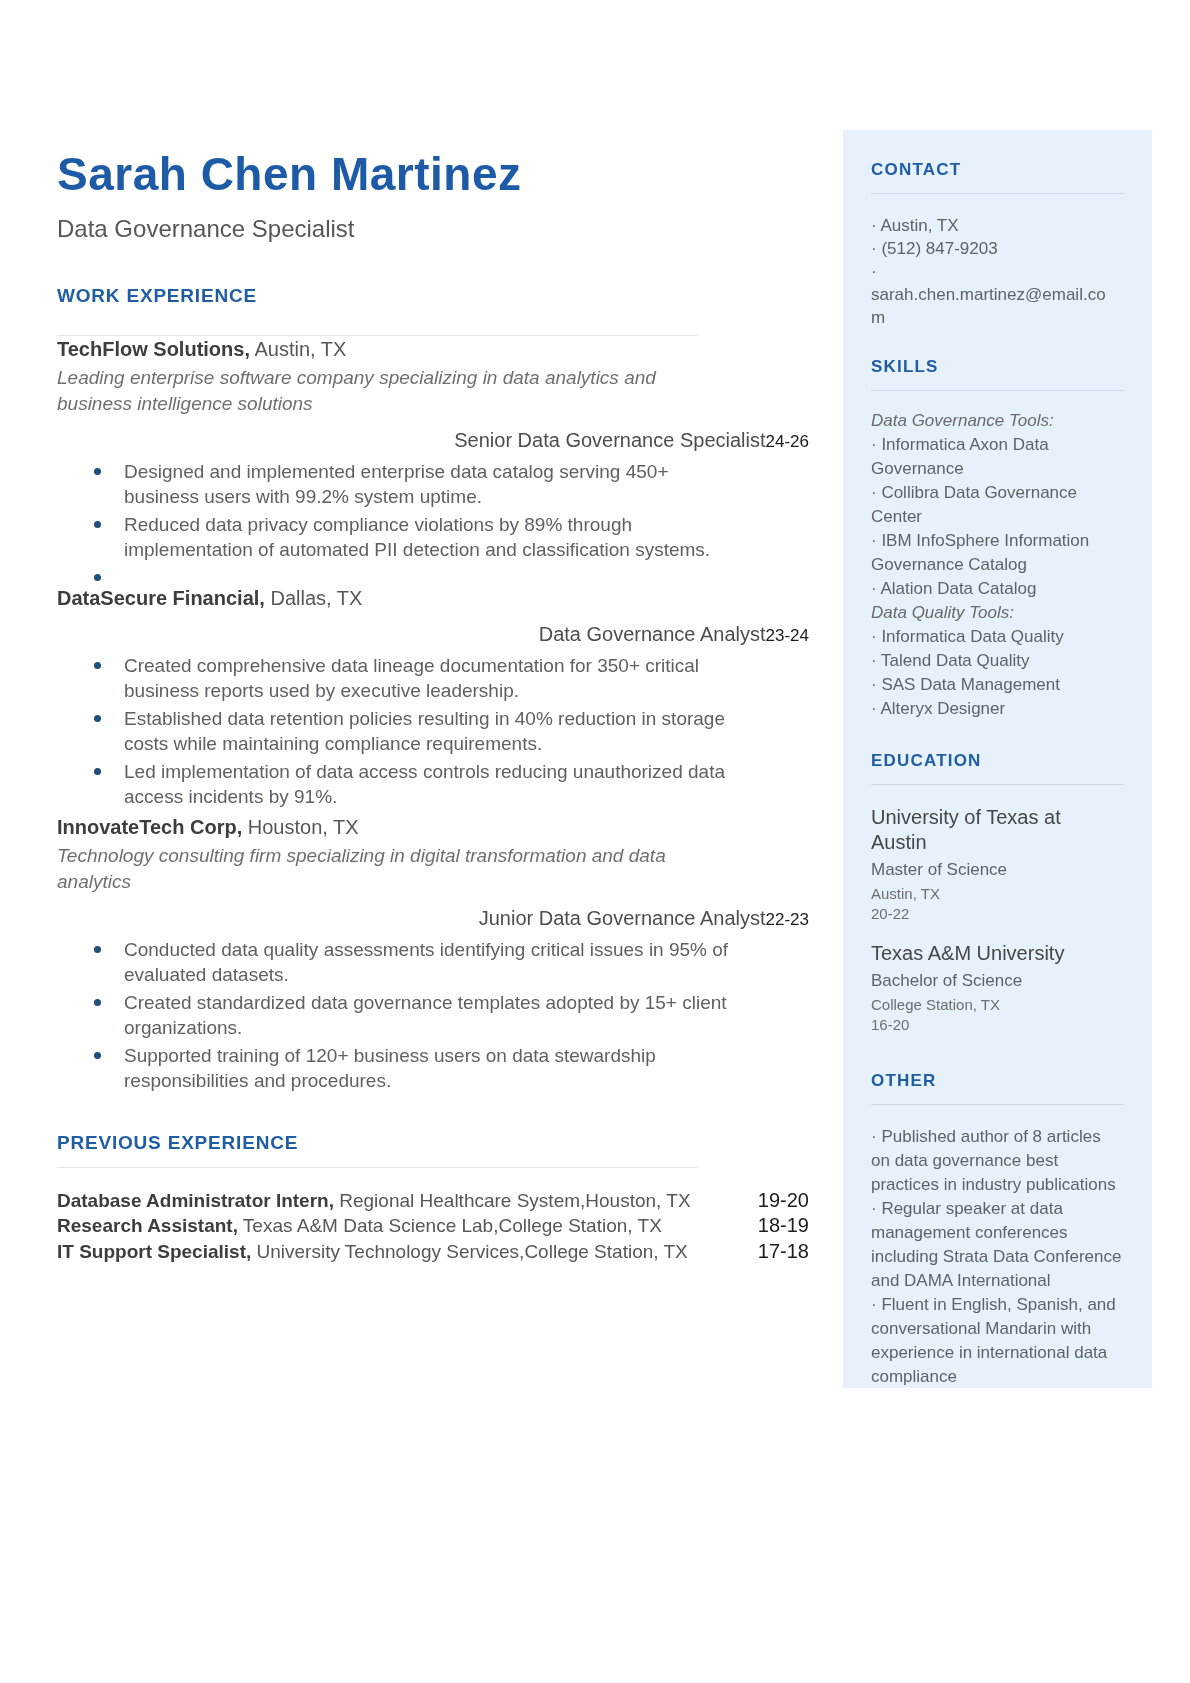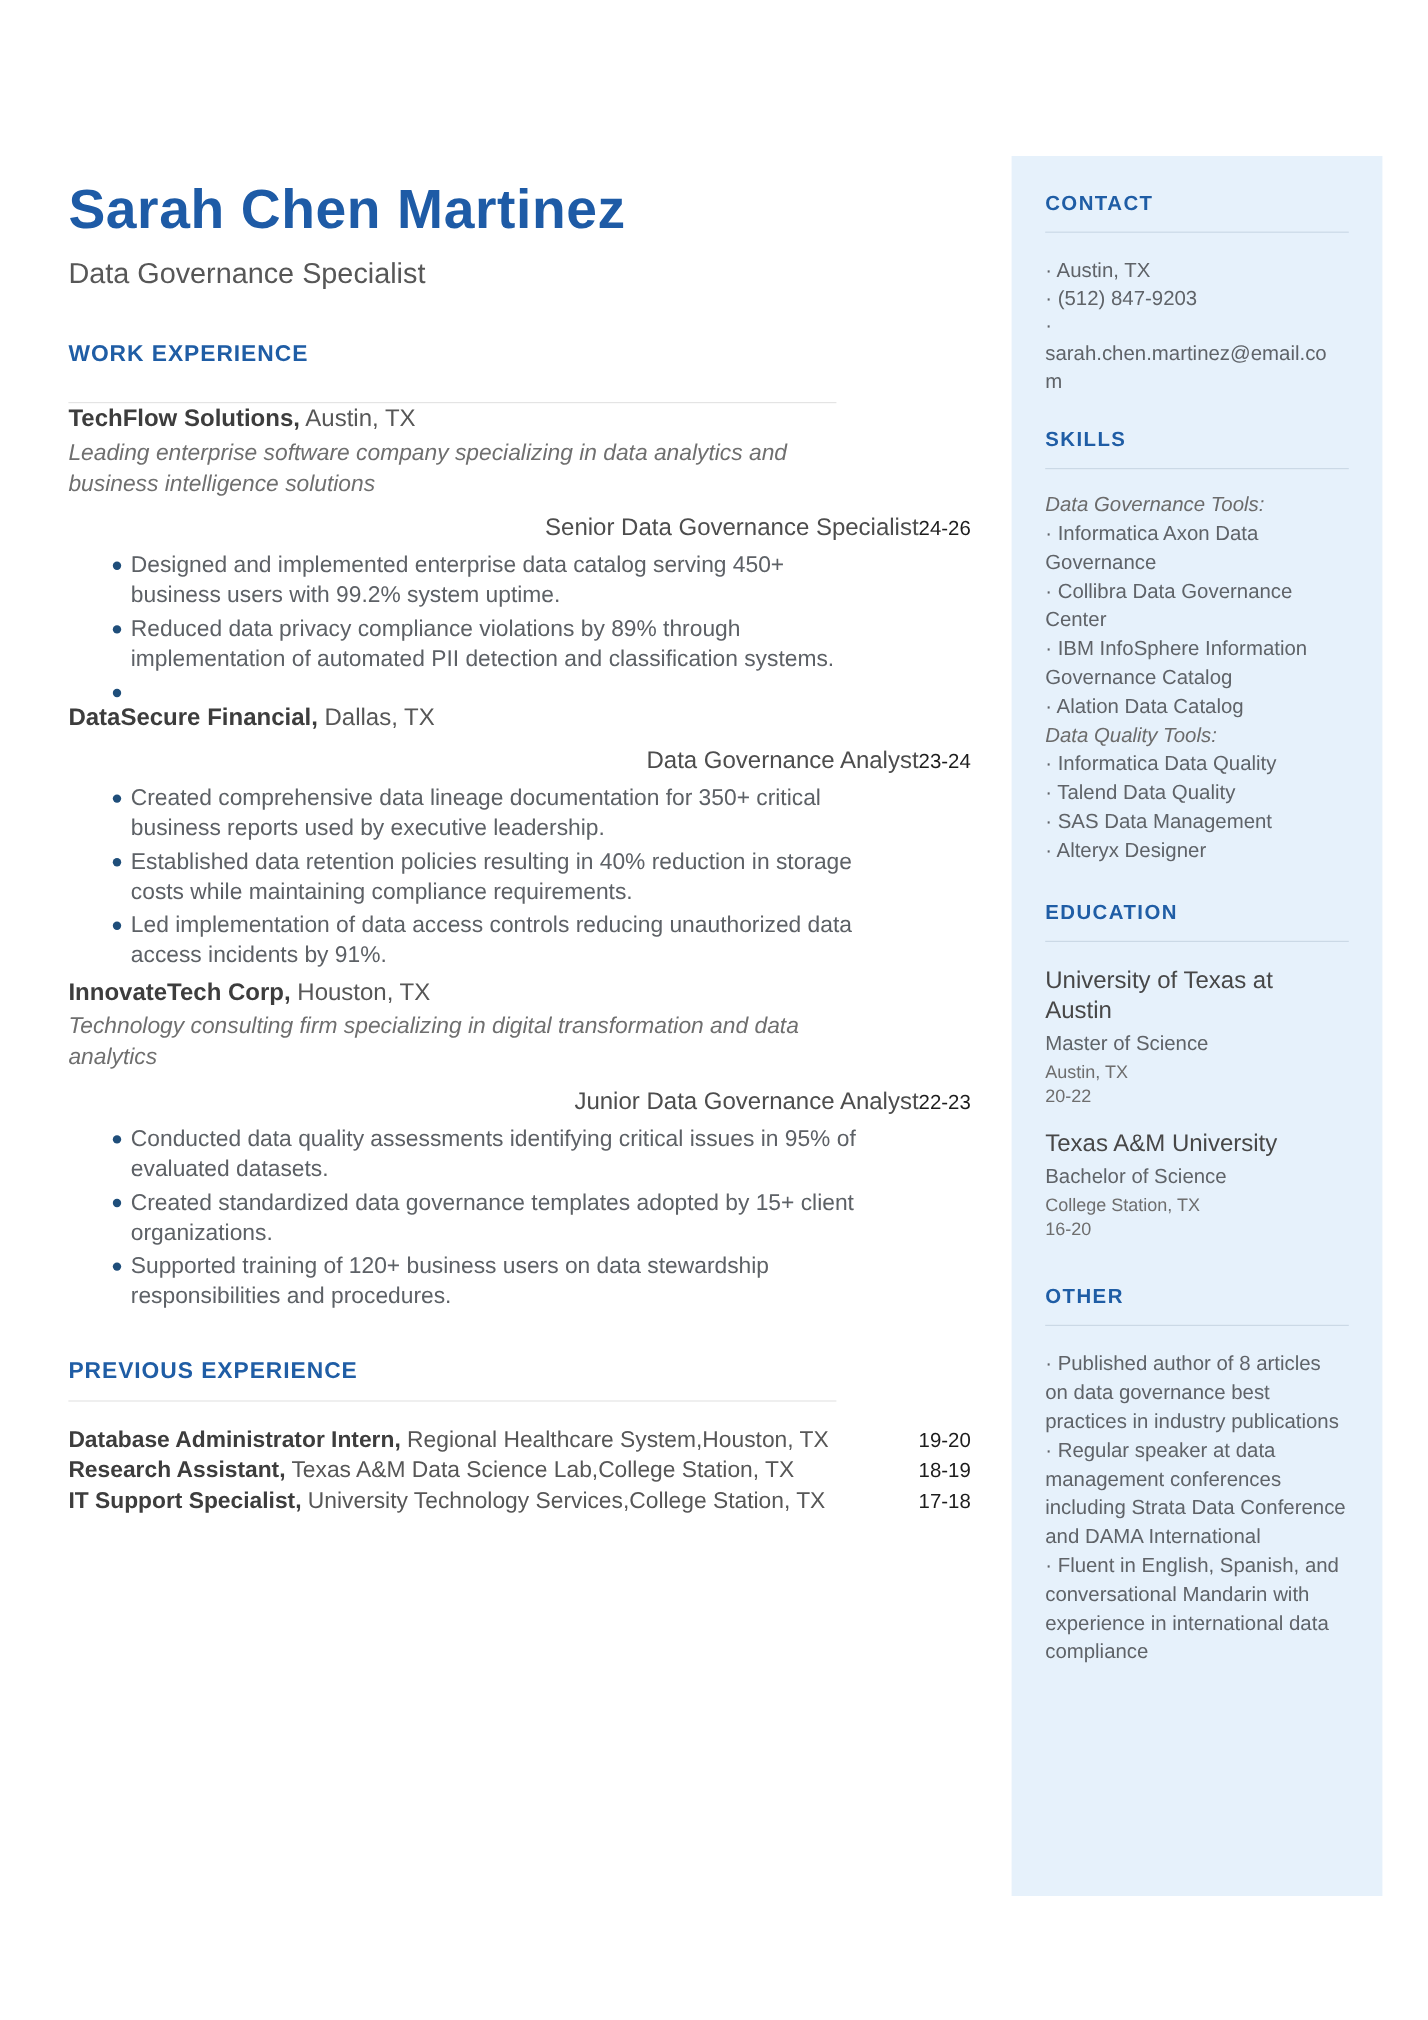--- a/index.html
+++ b/index.html
@@ -72,43 +72,43 @@
     margin-bottom:2px;
   }
   .bullet-dot {
     flex:none;
     width:7px; height:7px;
     border-radius:50%;
     background:#1f4e7a;
     margin:9px 0 0 37px;
   }
   .bullet-text {
-    margin-left:8px;
+    margin-left:23px;
     max-width:615px;
     font-size:19px;
     color:#5d6166;
     line-height:25.5px;
   }
   .prev-rows { margin-top:20px; }
   .prev-row {
     display:flex;
     justify-content:space-between;
     align-items:baseline;
     line-height:25.5px;
   }
   .prev-left { font-size:19px; color:#575757; }
   .prev-title { font-weight:700; color:#3d3d3d; }
-  .prev-dates { font-size:17px; color:#1c1c1c; }
+  .prev-dates { font-size:20px; color:#1c1c1c; }
 
   
   .sidebar {
     position:absolute;
     left:843px; top:130px;
     width:309px;
-    height:1450px;
+    height:1258px;
     background:#e6f1fb;
     padding:30px 28px;
     overflow:visible;
   }
   .sb-heading {
     font-size:17px;
     font-weight:700;
     letter-spacing:1.2px;
     color:#1f5da5;
     line-height:20px;

